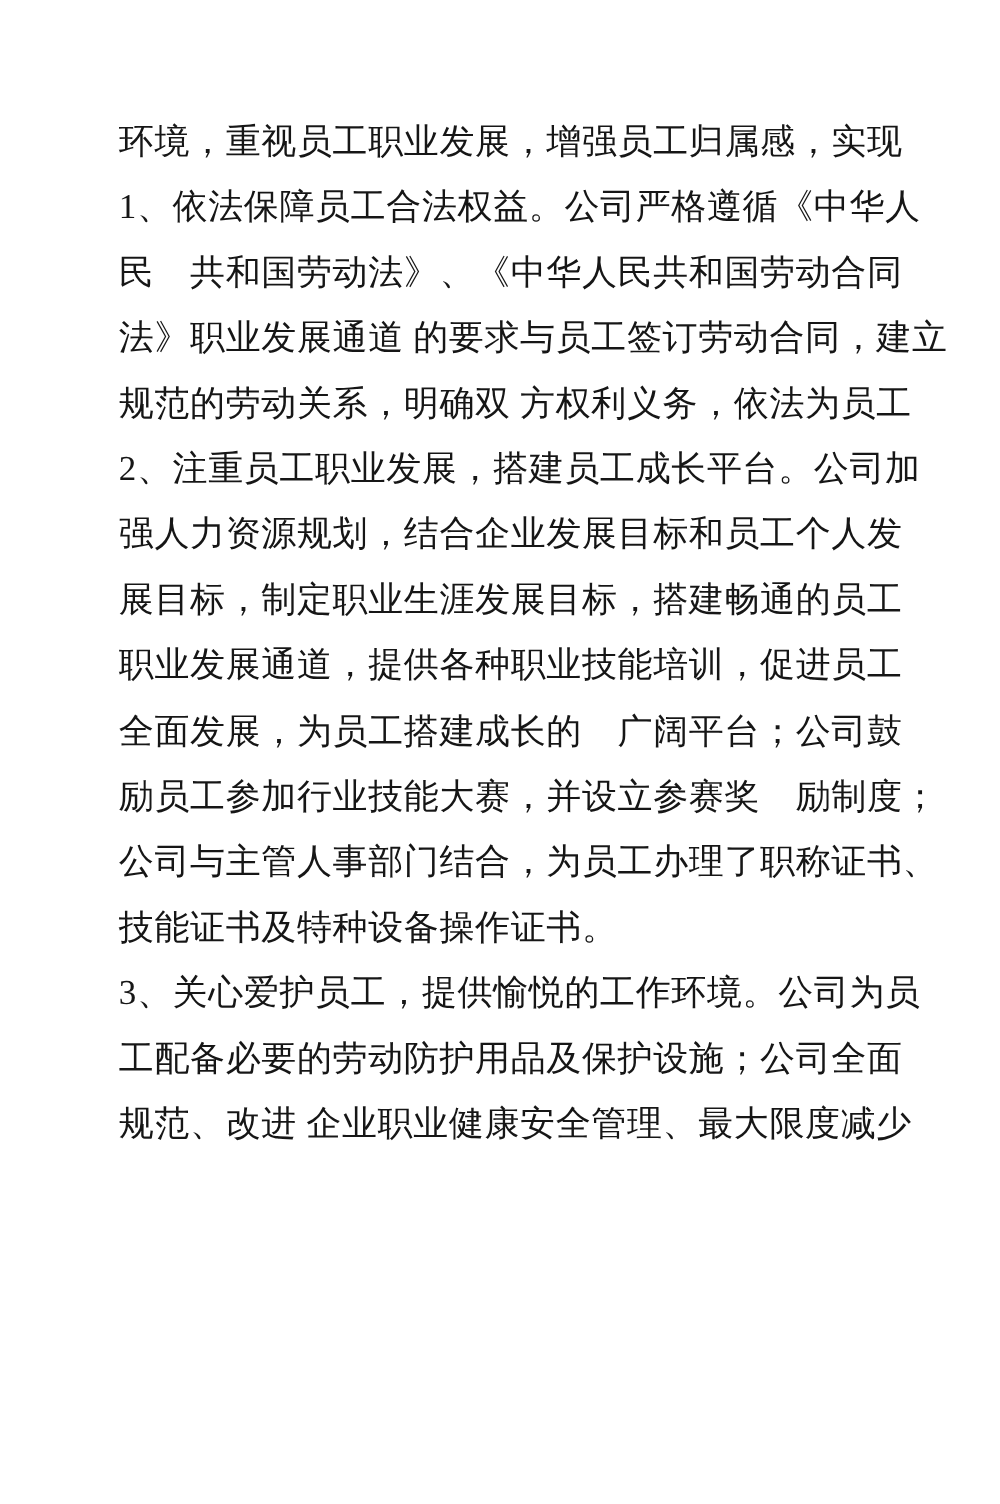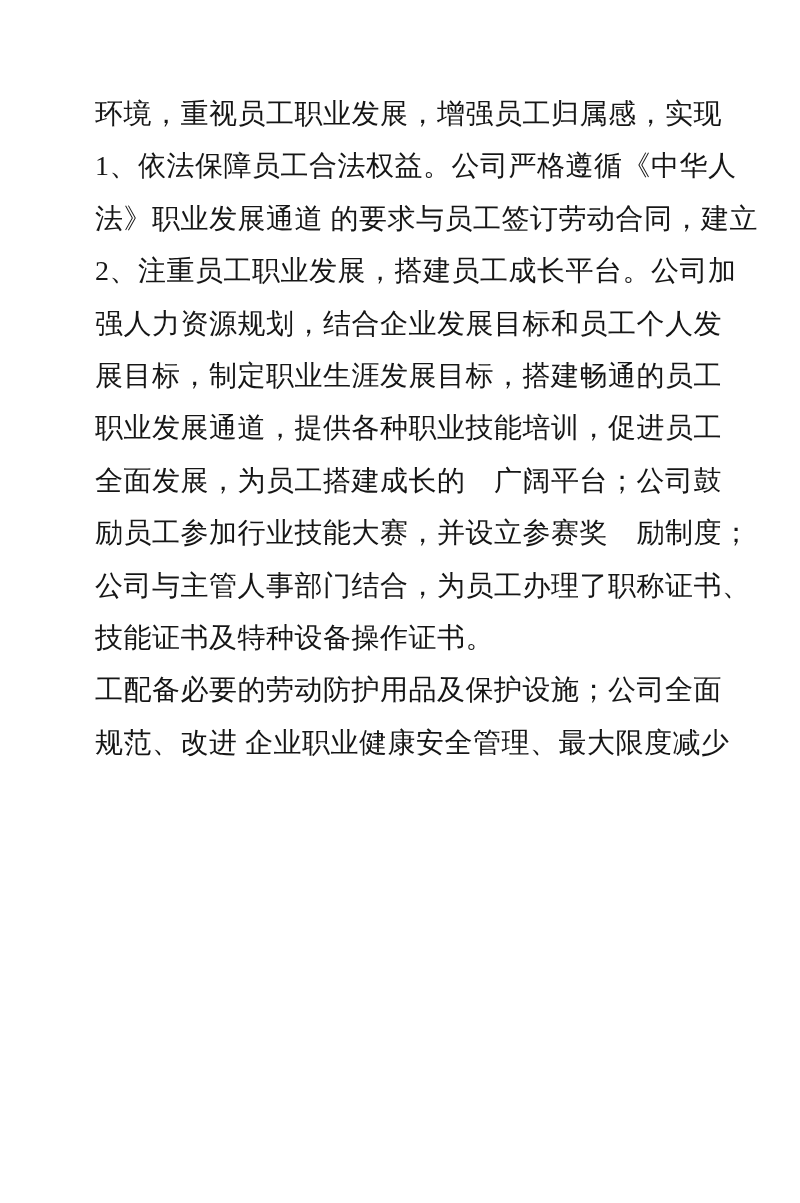--- a/index.html
+++ b/index.html
@@ -30,25 +30,28 @@
     font-weight: 400;
   }
 </style>
 </head>
 <body>
 
 <div class="page">
   <div class="text-block">
     <div class="text-line">环境，重视员工职业发展，增强员工归属感，实现</div>
     <div class="text-line">1、依法保障员工合法权益。公司严格遵循《中华人</div>
+    <div class="text-line">民　共和国劳动法》、《中华人民共和国劳动合同</div>
     <div class="text-line">法》职业发展通道 的要求与员工签订劳动合同，建立</div>
+    <div class="text-line">规范的劳动关系，明确双 方权利义务，依法为员工</div>
     <div class="text-line">2、注重员工职业发展，搭建员工成长平台。公司加</div>
     <div class="text-line">强人力资源规划，结合企业发展目标和员工个人发</div>
     <div class="text-line">展目标，制定职业生涯发展目标，搭建畅通的员工</div>
     <div class="text-line">职业发展通道，提供各种职业技能培训，促进员工</div>
     <div class="text-line">全面发展，为员工搭建成长的　广阔平台；公司鼓</div>
     <div class="text-line">励员工参加行业技能大赛，并设立参赛奖　励制度；</div>
     <div class="text-line">公司与主管人事部门结合，为员工办理了职称证书、</div>
     <div class="text-line">技能证书及特种设备操作证书。</div>
+    <div class="text-line">3、关心爱护员工，提供愉悦的工作环境。公司为员</div>
     <div class="text-line">工配备必要的劳动防护用品及保护设施；公司全面</div>
     <div class="text-line">规范、改进 企业职业健康安全管理、最大限度减少</div>
   </div>
 </div>
 
 </body></html>

